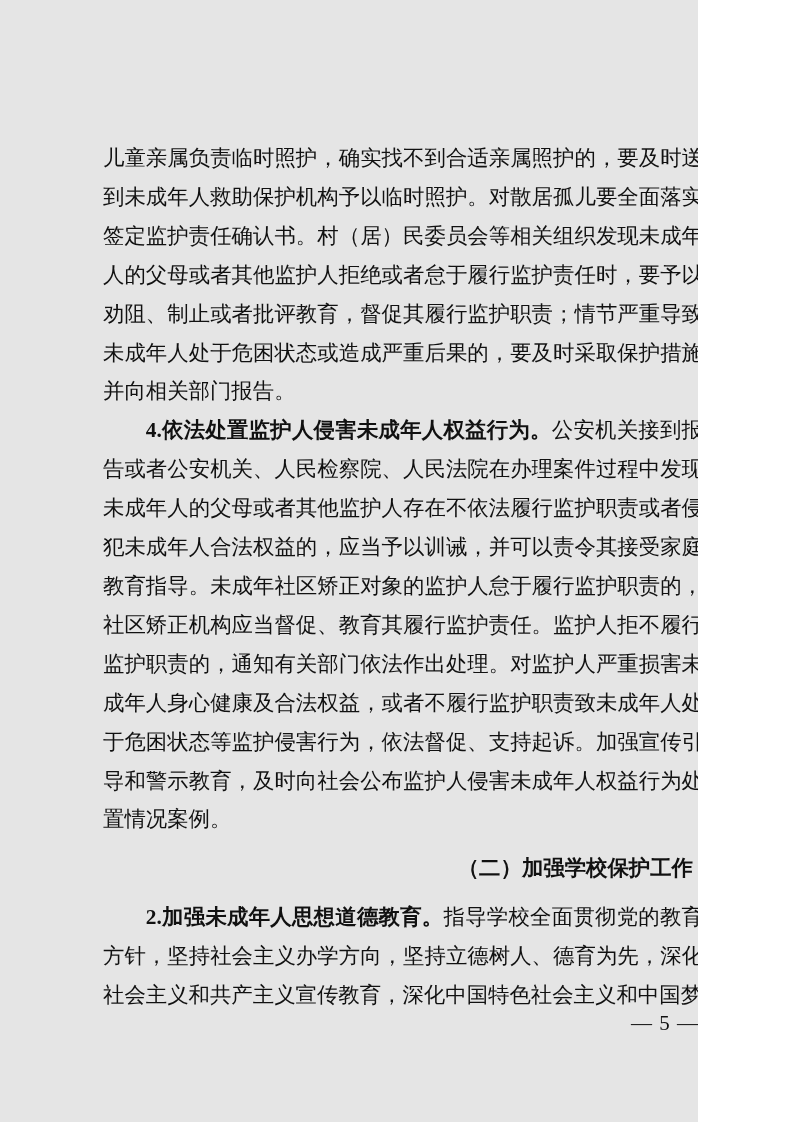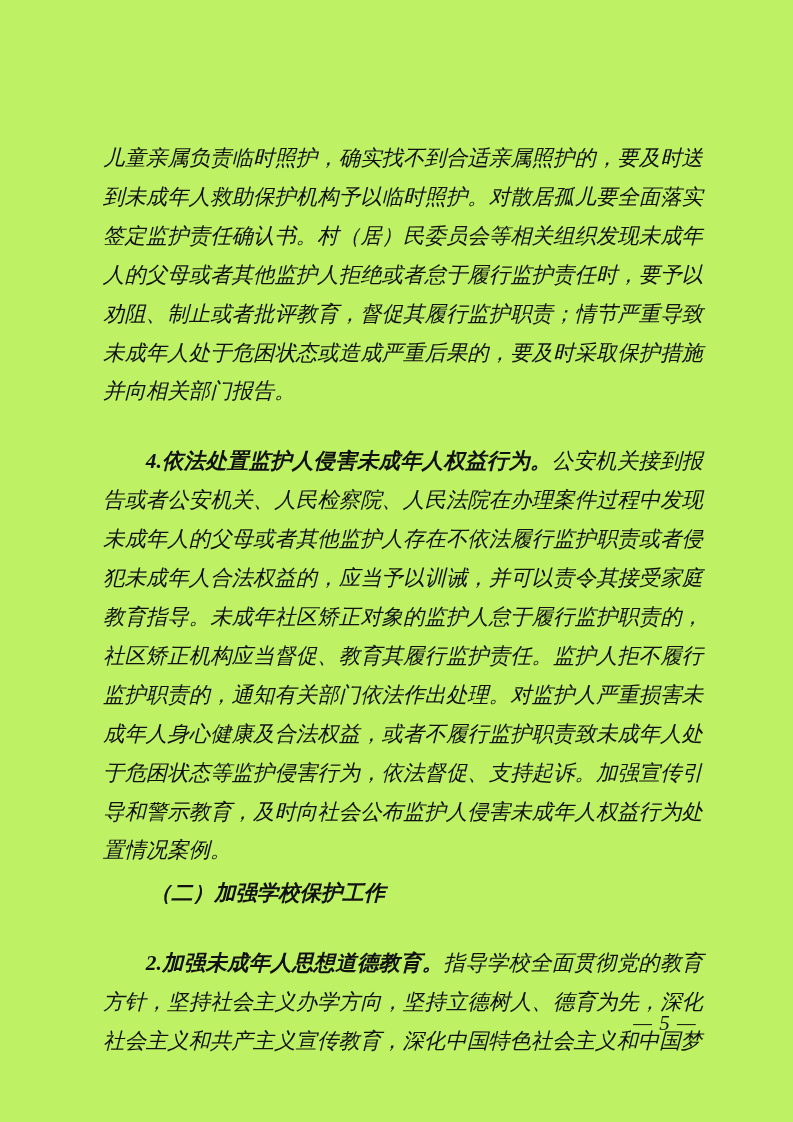--- a/index.html
+++ b/index.html
@@ -2,56 +2,54 @@
 <html><head>
 <meta charset="utf-8">
 <style>
   html, body {
     margin: 0;
     padding: 0;
     background: #ffffff;
   }
   .page {
     position: relative;
-    width: 793px;
+    width: 698px;
     height: 1122px;
-    background: #bef264;
+    background: #e5e5e5;
     overflow: hidden;
     font-family: "Liberation Serif", "DejaVu Serif", serif;
     color: #111111;
-    font-style: italic;
   }
   .text-block {
     position: absolute;
     left: 103px;
     top: 139px;
     width: 600px;
     font-size: 21.4px;
     line-height: 38.9px;
     letter-spacing: 0;
   }
   .para {
     margin: 0;
     padding: 0;
     text-align: justify;
     text-justify: inter-character;
   }
   .para.indent {
     text-indent: 2em;
-    margin-top: 31px;
   }
   .lead {
     font-weight: 700;
   }
   .heading-para {
-    margin: 4px;
+    margin: 10px;
     padding: 0;
     text-indent: 2em;
     font-weight: 700;
-    text-align: left;
+    text-align: right;
   }
   .page-number {
     position: absolute;
     left: 560px;
     top: 1008px;
     width: 210px;
     text-align: center;
     font-size: 21px;
     line-height: 30px;
     letter-spacing: 1px;

